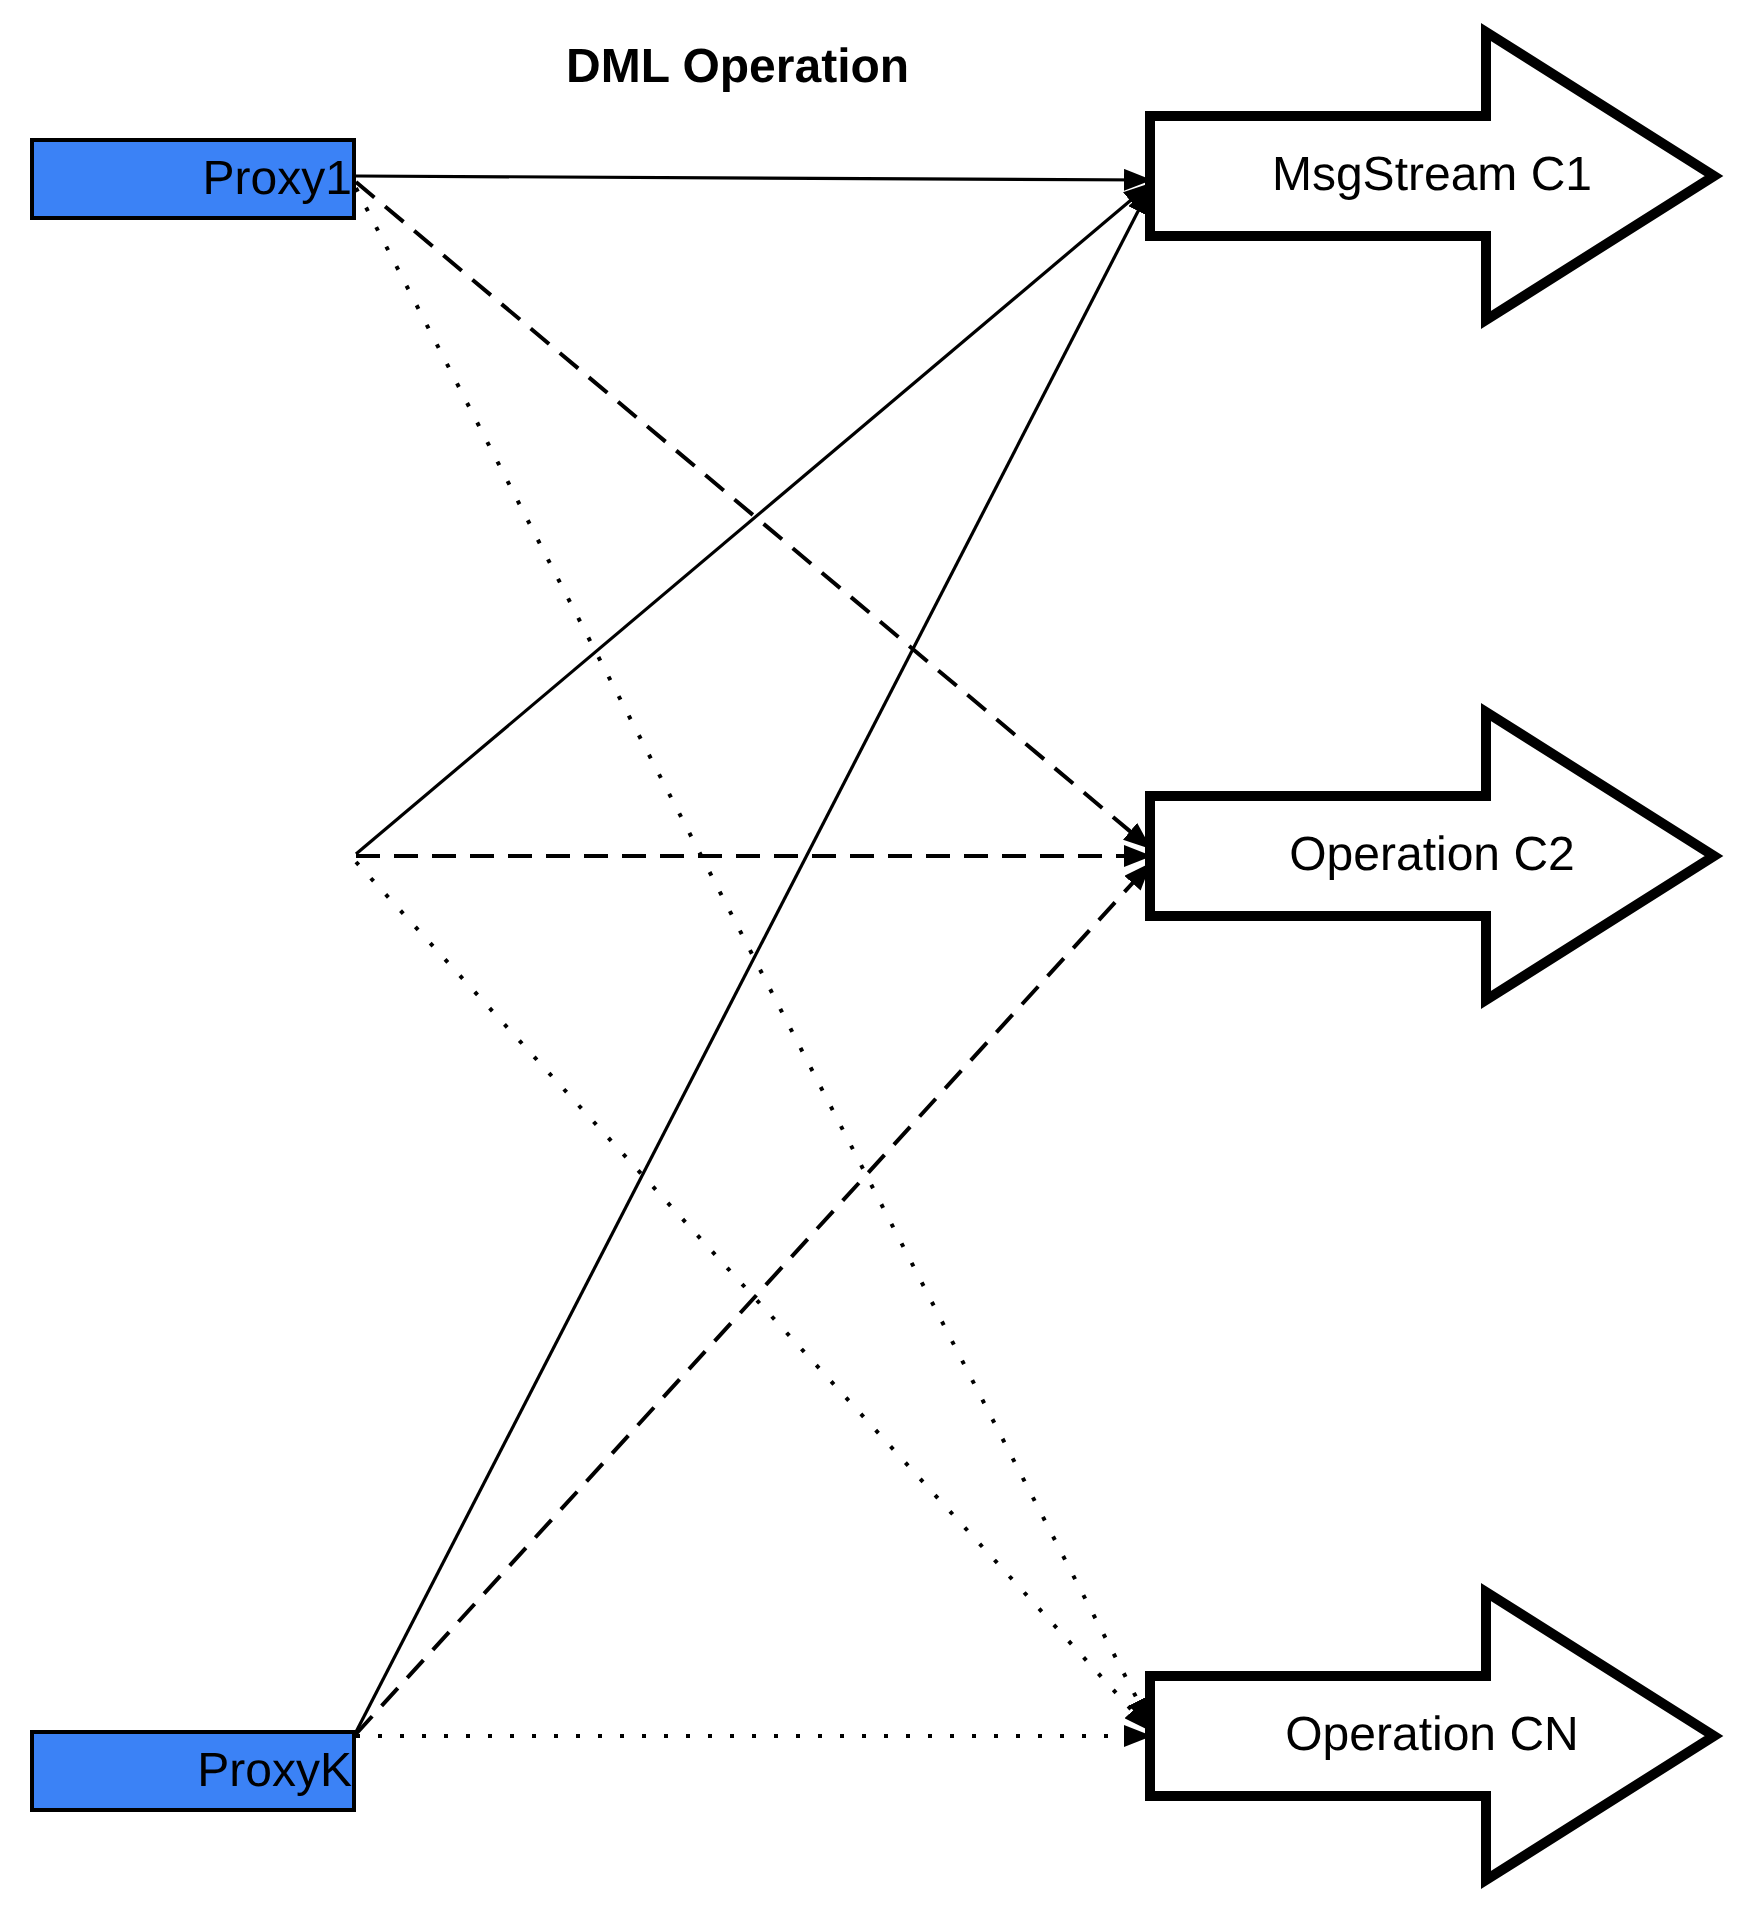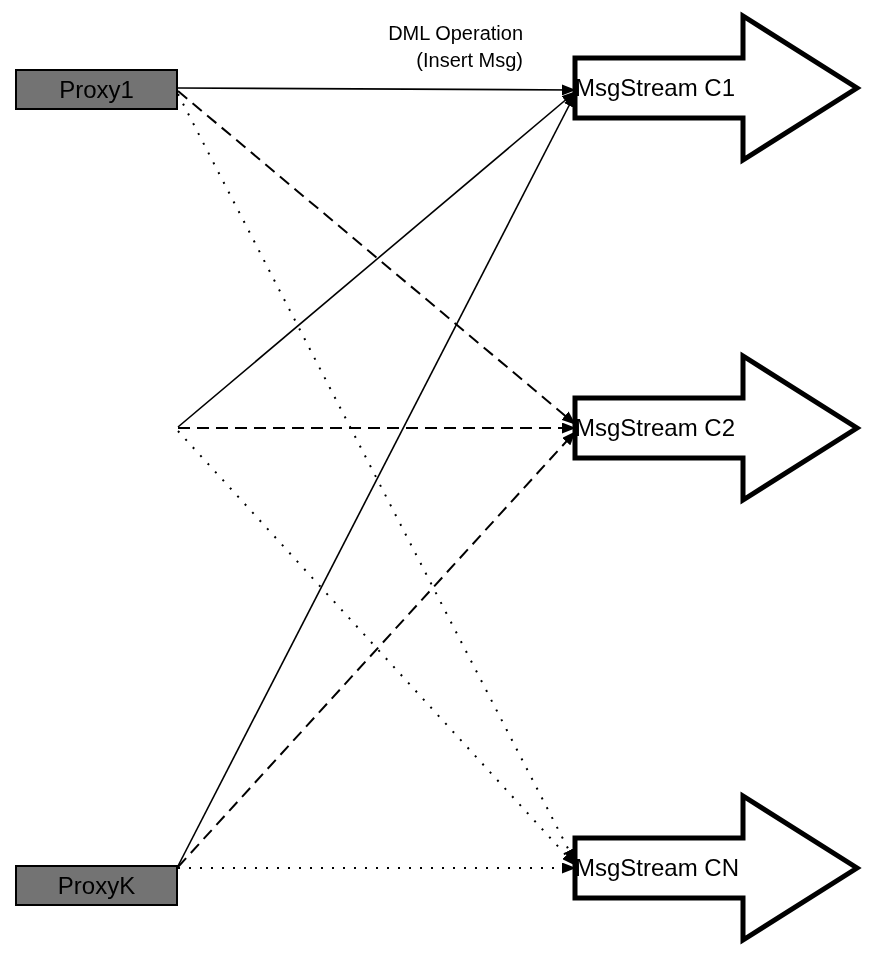--- a/index.html
+++ b/index.html
@@ -45,46 +45,48 @@
     stroke: #000000;
     stroke-width: 5;
     stroke-linejoin: miter;
   }
   .proxy-box {
     position: absolute;
     left: 15px;
     width: 159px;
     height: 37px;
     border: 2px solid #000000;
-    background: #737373;
+    background: #3b82f6;
     display: flex;
     align-items: center;
-    justify-content: center;
+    justify-content: flex-end;
     font-size: 24px;
     line-height: 1;
   }
   .stream-label {
     position: absolute;
     left: 575px;
     width: 282px;
     height: 30px;
     display: flex;
     align-items: center;
+    justify-content: center;
     font-size: 24px;
     line-height: 1;
     pointer-events: none;
   }
   .dml-label {
     position: absolute;
     left: 283px;
     top: 20px;
     width: 240px;
-    text-align: right;
-    font-size: 20px;
+    text-align: left;
+    font-size: 24px;
     line-height: 27px;
+    font-weight: bold;
   }
 </style>
 </head>
 <body>
 
 <div class="canvas">
 
   <svg class="layer" viewBox="0 0 875 956">
     <defs>
       <marker id="arrowhead" viewBox="0 0 14 11" refX="13" refY="5.5" markerWidth="14" markerHeight="11" markerUnits="userSpaceOnUse" orient="auto">
@@ -108,33 +110,32 @@
 
     <g>
       <polygon class="block-arrow" points="575,58 743,58 743,16 857,88 743,160 743,118 575,118"></polygon>
       <polygon class="block-arrow" points="575,398 743,398 743,356 857,428 743,500 743,458 575,458"></polygon>
       <polygon class="block-arrow" points="575,838 743,838 743,796 857,868 743,940 743,898 575,898"></polygon>
     </g>
   </svg>
 
   <div class="dml-label">
     <div>DML Operation</div>
-    <div>(Insert Msg)</div>
   </div>
 
   <div class="proxy-box" style="top:69px">
     <span>Proxy1</span>
   </div>
   <div class="proxy-box" style="top:865px">
     <span>ProxyK</span>
   </div>
 
   <div class="stream-label" style="top:73px">
     <span>MsgStream C1</span>
   </div>
   <div class="stream-label" style="top:413px">
-    <span>MsgStream C2</span>
+    <span>Operation C2</span>
   </div>
   <div class="stream-label" style="top:853px">
-    <span>MsgStream CN</span>
+    <span>Operation CN</span>
   </div>
 
 </div>
 
 </body></html>

